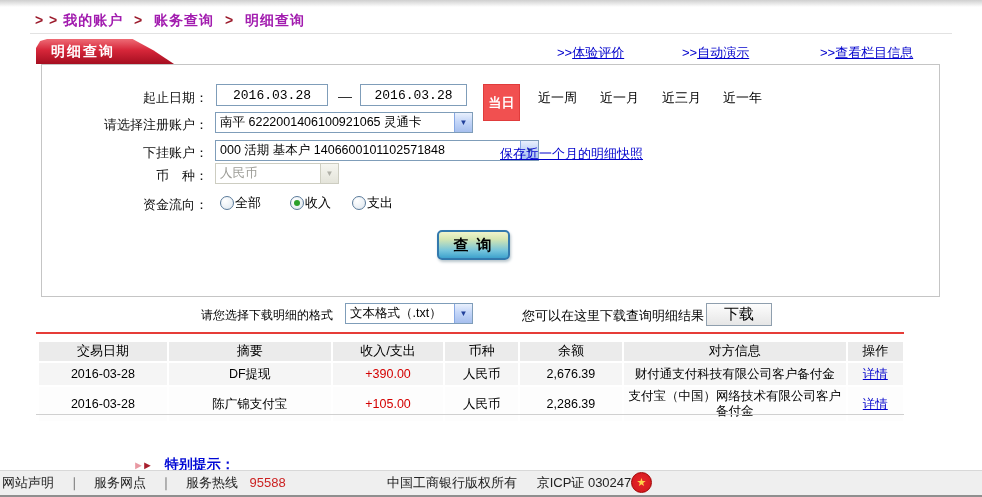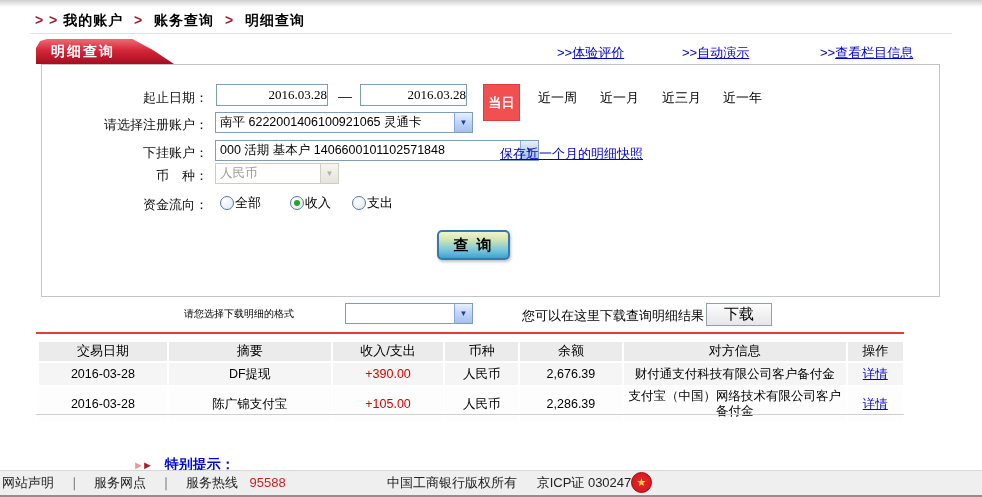--- a/index.html
+++ b/index.html
@@ -3,36 +3,36 @@
 <meta charset="utf-8">
 <style>
   html,body{margin:0;padding:0;background:#fff;}
   #page{position:relative;width:982px;height:497px;overflow:hidden;background:#fff;
         font-family:"Liberation Sans","DejaVu Sans",sans-serif;color:#000;}
   .abs{position:absolute;}
   
   .topband{left:0;top:0;width:982px;height:7px;background:linear-gradient(#cfcfcf,#ffffff);}
   
   .breadcrumb{left:35px;top:12px;font-size:14px;font-weight:bold;color:#9c1b2c;letter-spacing:1px;}
-  .breadcrumb a{color:#000000;text-decoration:none;cursor:pointer;text-align:right;}
+  .breadcrumb a{color:#a21caf;text-decoration:none;cursor:pointer;text-align:right;}
   .bc-sep{margin:0 6px;}
   .rule-top{left:30px;top:33px;width:922px;height:1px;background:#e2e2e2;}
   
   .tab{left:36px;top:39px;width:138px;height:25px;line-height:25px;padding-left:15px;box-sizing:border-box;
        color:#fff;font-size:14px;font-weight:bold;letter-spacing:2px;cursor:pointer;
        background:linear-gradient(180deg,#ee6b75 0%,#d62639 45%,#a50e20 100%);
        clip-path:polygon(0 9px,3% 2px,8% 0,70% 0,85% 45%,100% 100%,0 100%);}
   
   .toplink{top:44px;font-size:13px;color:#0000cc;cursor:pointer;white-space:nowrap;}
   .toplink .lk{text-decoration:underline;}
   
   .formbox{left:41px;top:64px;width:899px;height:233px;border:1px solid #c5c5c5;background:#fff;box-sizing:border-box;}
   .flabel{left:41px;width:167px;text-align:right;font-size:13px;color:#111;white-space:nowrap;}
-  .dinp{position:absolute;height:22px;border:1px solid #7f9db9;text-align:right;font-size:13px;
-        font-family:Liberation Serif, serif;padding:0;background:#fff;box-sizing:border-box;}
+  .dinp{position:absolute;height:22px;border:1px solid #7f9db9;text-align:center;font-size:13px;
+        font-family:Liberation Mono, monospace;padding:0;background:#fff;box-sizing:border-box;}
   .dash{font-size:14px;color:#333;}
   .today{position:absolute;left:483px;top:84px;width:37px;height:37px;border:1px solid #e03c3c;background:#f15050;
          color:#fff;font-size:13px;font-weight:bold;cursor:pointer;padding:0;
          font-family:"Liberation Sans","DejaVu Sans",sans-serif;}
   .qrange{top:89px;font-size:13px;color:#000;cursor:pointer;white-space:nowrap;}
   
   .selbox{position:absolute;height:21px;border:1px solid #7f9db9;background:#fff;box-sizing:border-box;cursor:pointer;}
   .selval{position:absolute;left:4px;top:0;right:18px;line-height:19px;font-size:12.5px;white-space:nowrap;overflow:hidden;}
   .selarrow{position:absolute;right:0;top:0;bottom:0;width:17px;display:flex;align-items:center;justify-content:center;
             font-size:8px;color:#21409a;background:linear-gradient(#e9f0fd,#c4d6f8 45%,#a6bfee);border-left:1px solid #86a7e3;}
@@ -45,21 +45,21 @@
   .radio{width:12px;height:12px;border:1px solid #5a7a9a;border-radius:50%;
          background:radial-gradient(circle at 35% 30%,#ffffff,#dde6ee);display:inline-block;position:relative;}
   .radio.on::after{content:"";position:absolute;left:3px;top:3px;width:6px;height:6px;border-radius:50%;background:#2ba02b;}
   .rlabel{font-size:13px;}
   
   .querybtn{position:absolute;left:437px;top:230px;width:73px;height:30px;border:2px solid #3379ad;border-radius:5px;
             background:linear-gradient(180deg,#f0f4cb 0%,#d4e6b2 28%,#74c4dc 72%,#3ea2cd 100%);
             font-size:15px;font-weight:bold;color:#000;cursor:pointer;box-shadow:1px 2px 3px #b9c6cd;
             font-family:"Liberation Sans","DejaVu Sans",sans-serif;letter-spacing:2px;padding:0;}
   
-  .dlabel{left:184px;top:307px;font-size:10px;}
+  .dlabel{left:201px;top:307px;font-size:12px;}
   .dhint{left:522px;top:307px;font-size:13px;}
   .dlbtn{position:absolute;left:706px;top:303px;width:66px;height:23px;border:1px solid #8f9fae;
          background:linear-gradient(#fdfdfd,#e6e6e6);font-size:15px;cursor:pointer;padding:0;
          font-family:"Liberation Sans","DejaVu Sans",sans-serif;}
   
   .redline{left:36px;top:332px;width:868px;height:2px;background:#e63c38;}
   table.det{position:absolute;left:37px;top:340px;width:868px;border-spacing:2px;table-layout:fixed;}
   table.det th{background:#ebebeb;font-weight:normal;font-size:13px;height:17px;padding:1px 2px;line-height:1.15;}
   table.det td{font-size:12.5px;text-align:center;padding:2px 2px;line-height:1.2;}
   tr.r0 td{background:#f5f5f5;height:18px;}
@@ -149,20 +149,21 @@
   </span>
   <span class="rpair" style="left:352px">
     <span class="radio"></span>
     <span class="rlabel">支出</span>
   </span>
 
   <button class="querybtn">查 询</button>
 
   <div class="abs dlabel">请您选择下载明细的格式</div>
   <div class="selbox" style="left:345px;top:303px;width:128px">
+    <span class="selval">文本格式（.txt）</span>
     <span class="selarrow">▼</span>
   </div>
   <div class="abs dhint">您可以在这里下载查询明细结果</div>
   <button class="dlbtn">下载</button>
 
   <div class="abs redline"></div>
   <table class="det">
     <colgroup>
       <col style="width:15%">
         <col style="width:19%">

